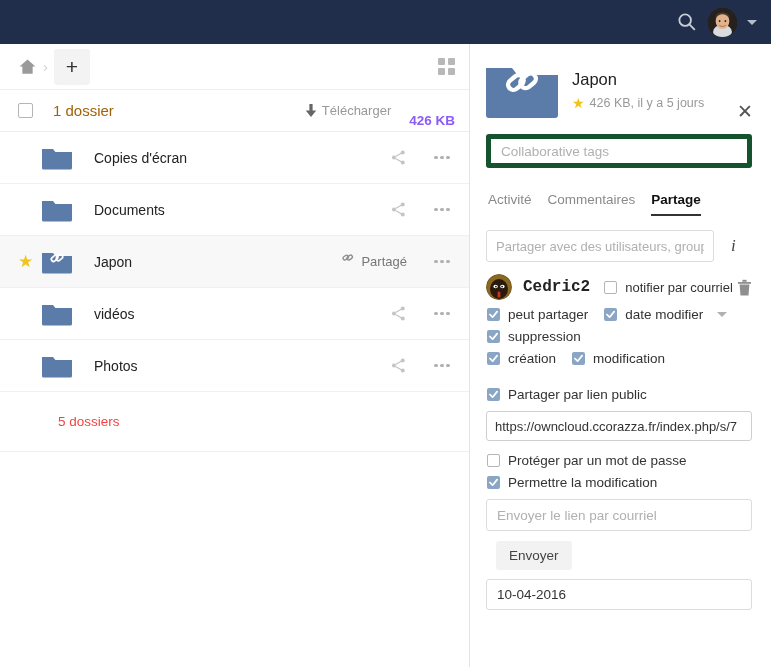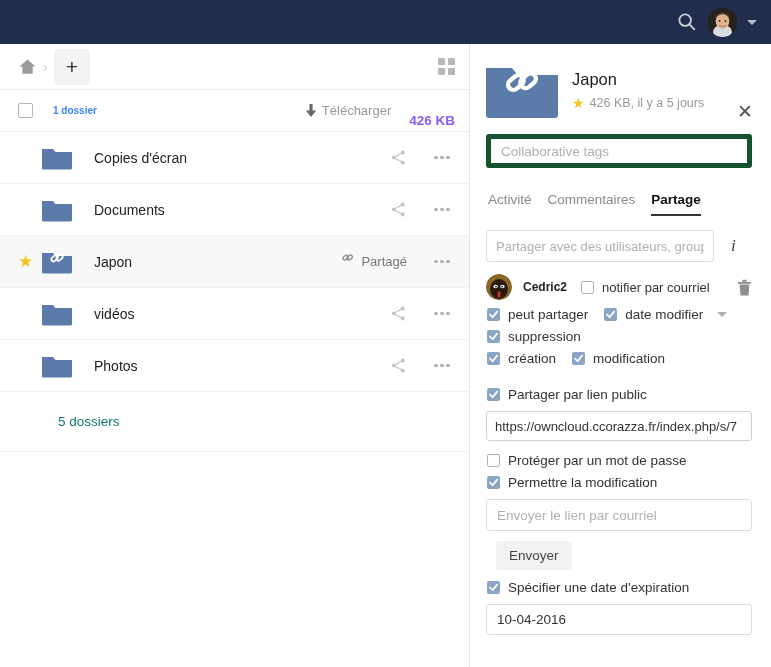--- a/index.html
+++ b/index.html
@@ -66,21 +66,21 @@
     height: 42px; display: flex; align-items: center;
     padding: 0 14px 0 18px;
     border-bottom: 1px solid #ededed;
     font-size: 13.5px; color: #333;
   }
   .hd-check {
     width: 15px; height: 15px; border: 1px solid #b5b5b5;
     border-radius: 2px; background: #fff; cursor: pointer;
     margin-right: 20px; flex: none;
   }
-  .hd-name { font-weight: bold; font-size: 10px; color: #3b82f6; }
+  .hd-name { font-weight: normal; font-size: 15px; color: #a16207; }
   .hd-dl {
     margin-left: auto; display: flex; align-items: center; gap: 5px;
     color: #999; font-size: 13px; cursor: pointer;
   }
   .dl-arrow { width: 12px; height: 14px; }
   .hd-size { font-weight: bold; font-size: 13.5px; color: #8b5cf6; margin-left: 18px; margin-top: 20px; }
 
   .file-row {
     height: 52px; display: flex; align-items: center;
     padding: 0 14px 0 18px;
@@ -97,21 +97,21 @@
     font-size: 13px; color: #777;
   }
   .share-ico { width: 17px; height: 17px; margin-left: auto; cursor: pointer; }
   .more-ico {
     width: 26px; margin-left: 22px; cursor: pointer;
     display: flex; align-items: center; justify-content: center; gap: 2.5px;
   }
   .more-ico i { width: 3.5px; height: 3.5px; border-radius: 50%; background: #b0b0b0; display: block; }
   .list-footer {
     height: 60px; display: flex; align-items: center;
-    padding-left: 58px; font-size: 13.5px; color: #0f766e;
+    padding-left: 58px; font-size: 13.5px; color: #ef4444;
     border-bottom: 1px solid #f0f0f0;
   }
 
   
   .sidebar {
     position: absolute; top: 44px; left: 471px;
     width: 300px; height: 623px;
     background: #fff; padding: 16px 19px 0 15px;
     overflow: hidden;
   }
@@ -153,21 +153,21 @@
   .share-input::placeholder { color: #b0b0b0; }
   .info-ico {
     margin-left: 17px; font-style: italic; font-family: "Liberation Serif", serif;
     font-size: 17px; color: #444; cursor: pointer;
   }
 
   .shareuser-row { display: flex; align-items: center; margin-top: 12px; }
   .su-avatar {
     width: 26px; height: 26px; border-radius: 50%; flex: none; overflow: hidden;
   }
-  .su-name { margin-left: 11px; font-size: 12px; font-weight: bold; color: #222; }
+  .su-name { margin-left: 11px; font-size: 16px; font-weight: bold; color: #222; font-family: Liberation Mono, monospace; }
   .su-notifybox {
     margin-left: 14px; width: 13px; height: 13px;
     border: 1px solid #b5b5b5; border-radius: 2px; background: #fff;
     cursor: pointer; flex: none;
   }
   .su-notifylabel { margin-left: 8px; font-size: 13px; color: #333; }
   .trash-ico { margin-left: auto; width: 15px; height: 17px; cursor: pointer; }
 
   .perm-line { display: flex; align-items: center; margin-top: 7px; padding-left: 1px; text-align: center; }
   .cbx {
@@ -503,24 +503,16 @@
             <path d="M1 5 L4 8 L9 1.8" fill="none" stroke="#fff" stroke-width="1.9" stroke-linecap="round" stroke-linejoin="round"></path>
           </svg>
       </div>
       <span class="perm-label">Permettre la modification</span>
     </div>
 
     <input class="email-input" type="text" placeholder="Envoyer le lien par courriel" style="">
 
     <button class="send-btn">Envoyer</button>
 
-    <div class="perm-line mt10">
-      <div class="cbx on">
-        <svg width="9" height="9" viewBox="0 0 10 10">
-            <path d="M1 5 L4 8 L9 1.8" fill="none" stroke="#fff" stroke-width="1.9" stroke-linecap="round" stroke-linejoin="round"></path>
-          </svg>
-      </div>
-      <span class="perm-label">Spécifier une date d'expiration</span>
-    </div>
 
     <input class="date-input" type="text" value="10-04-2016" style="">
   </div>
 </div>
 
 </body></html>

